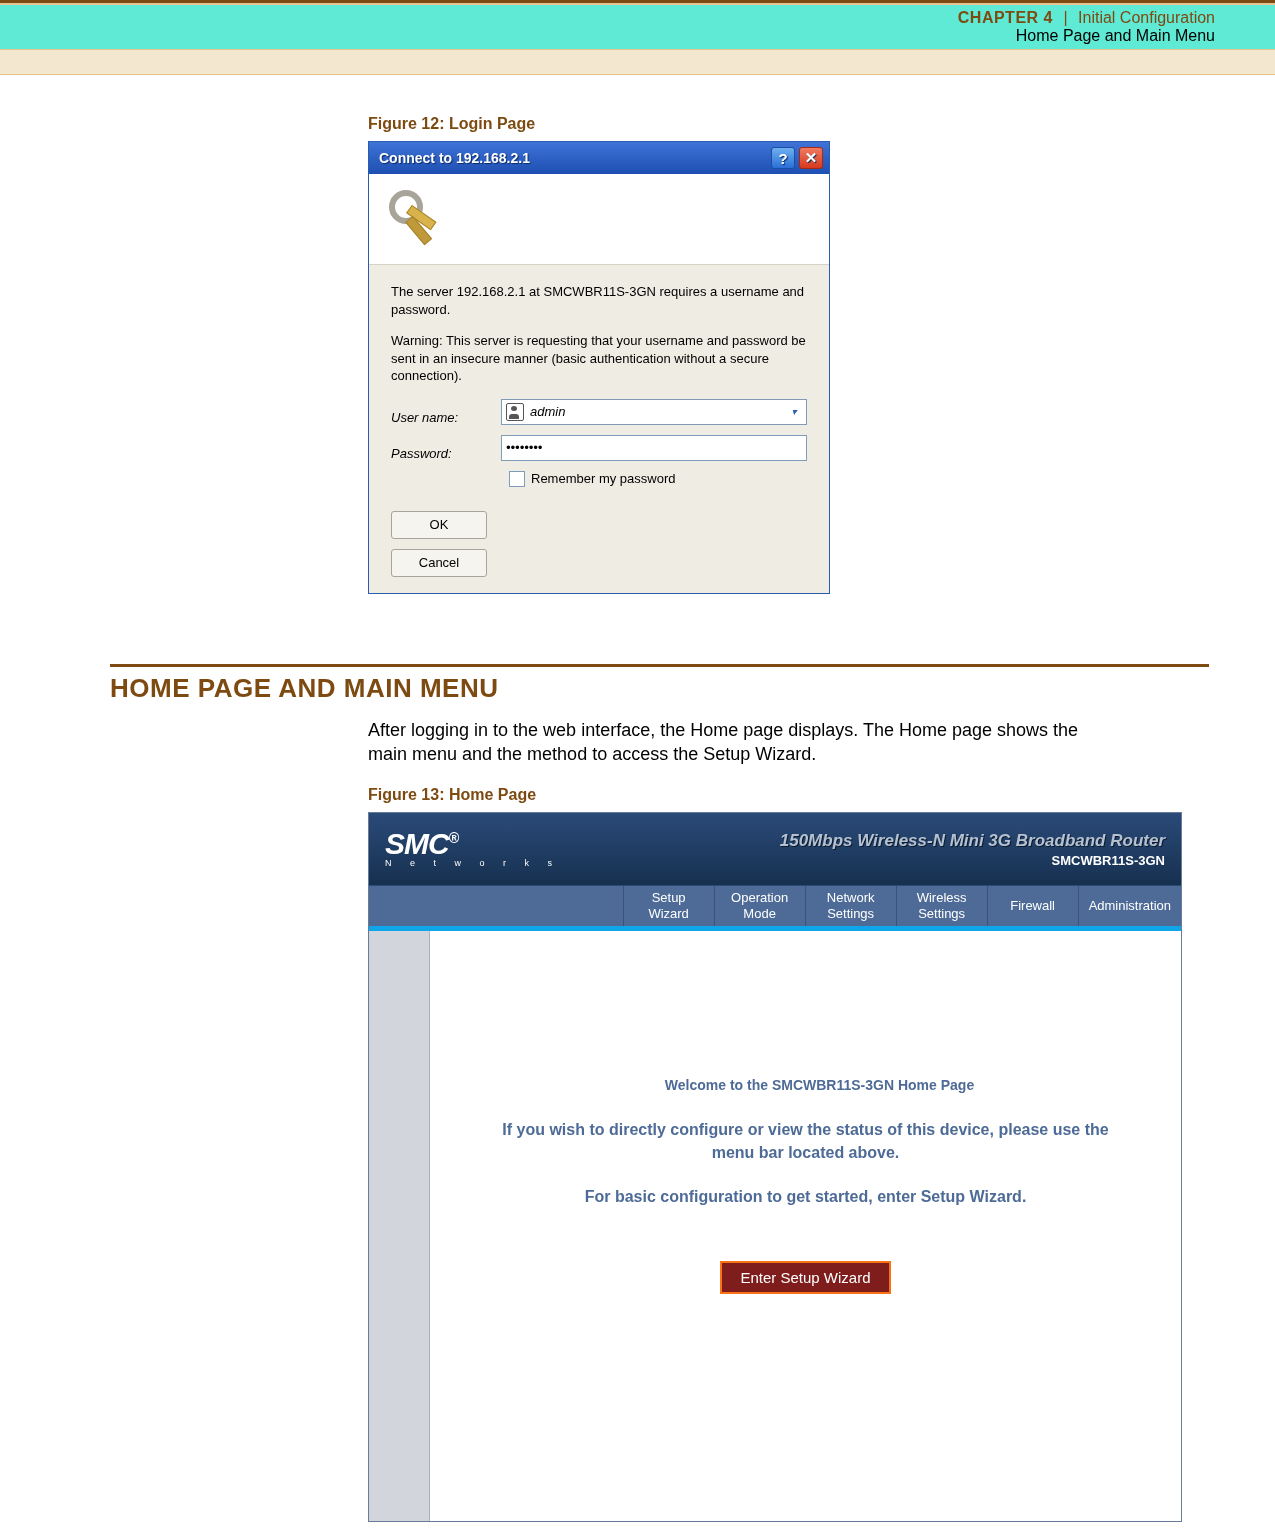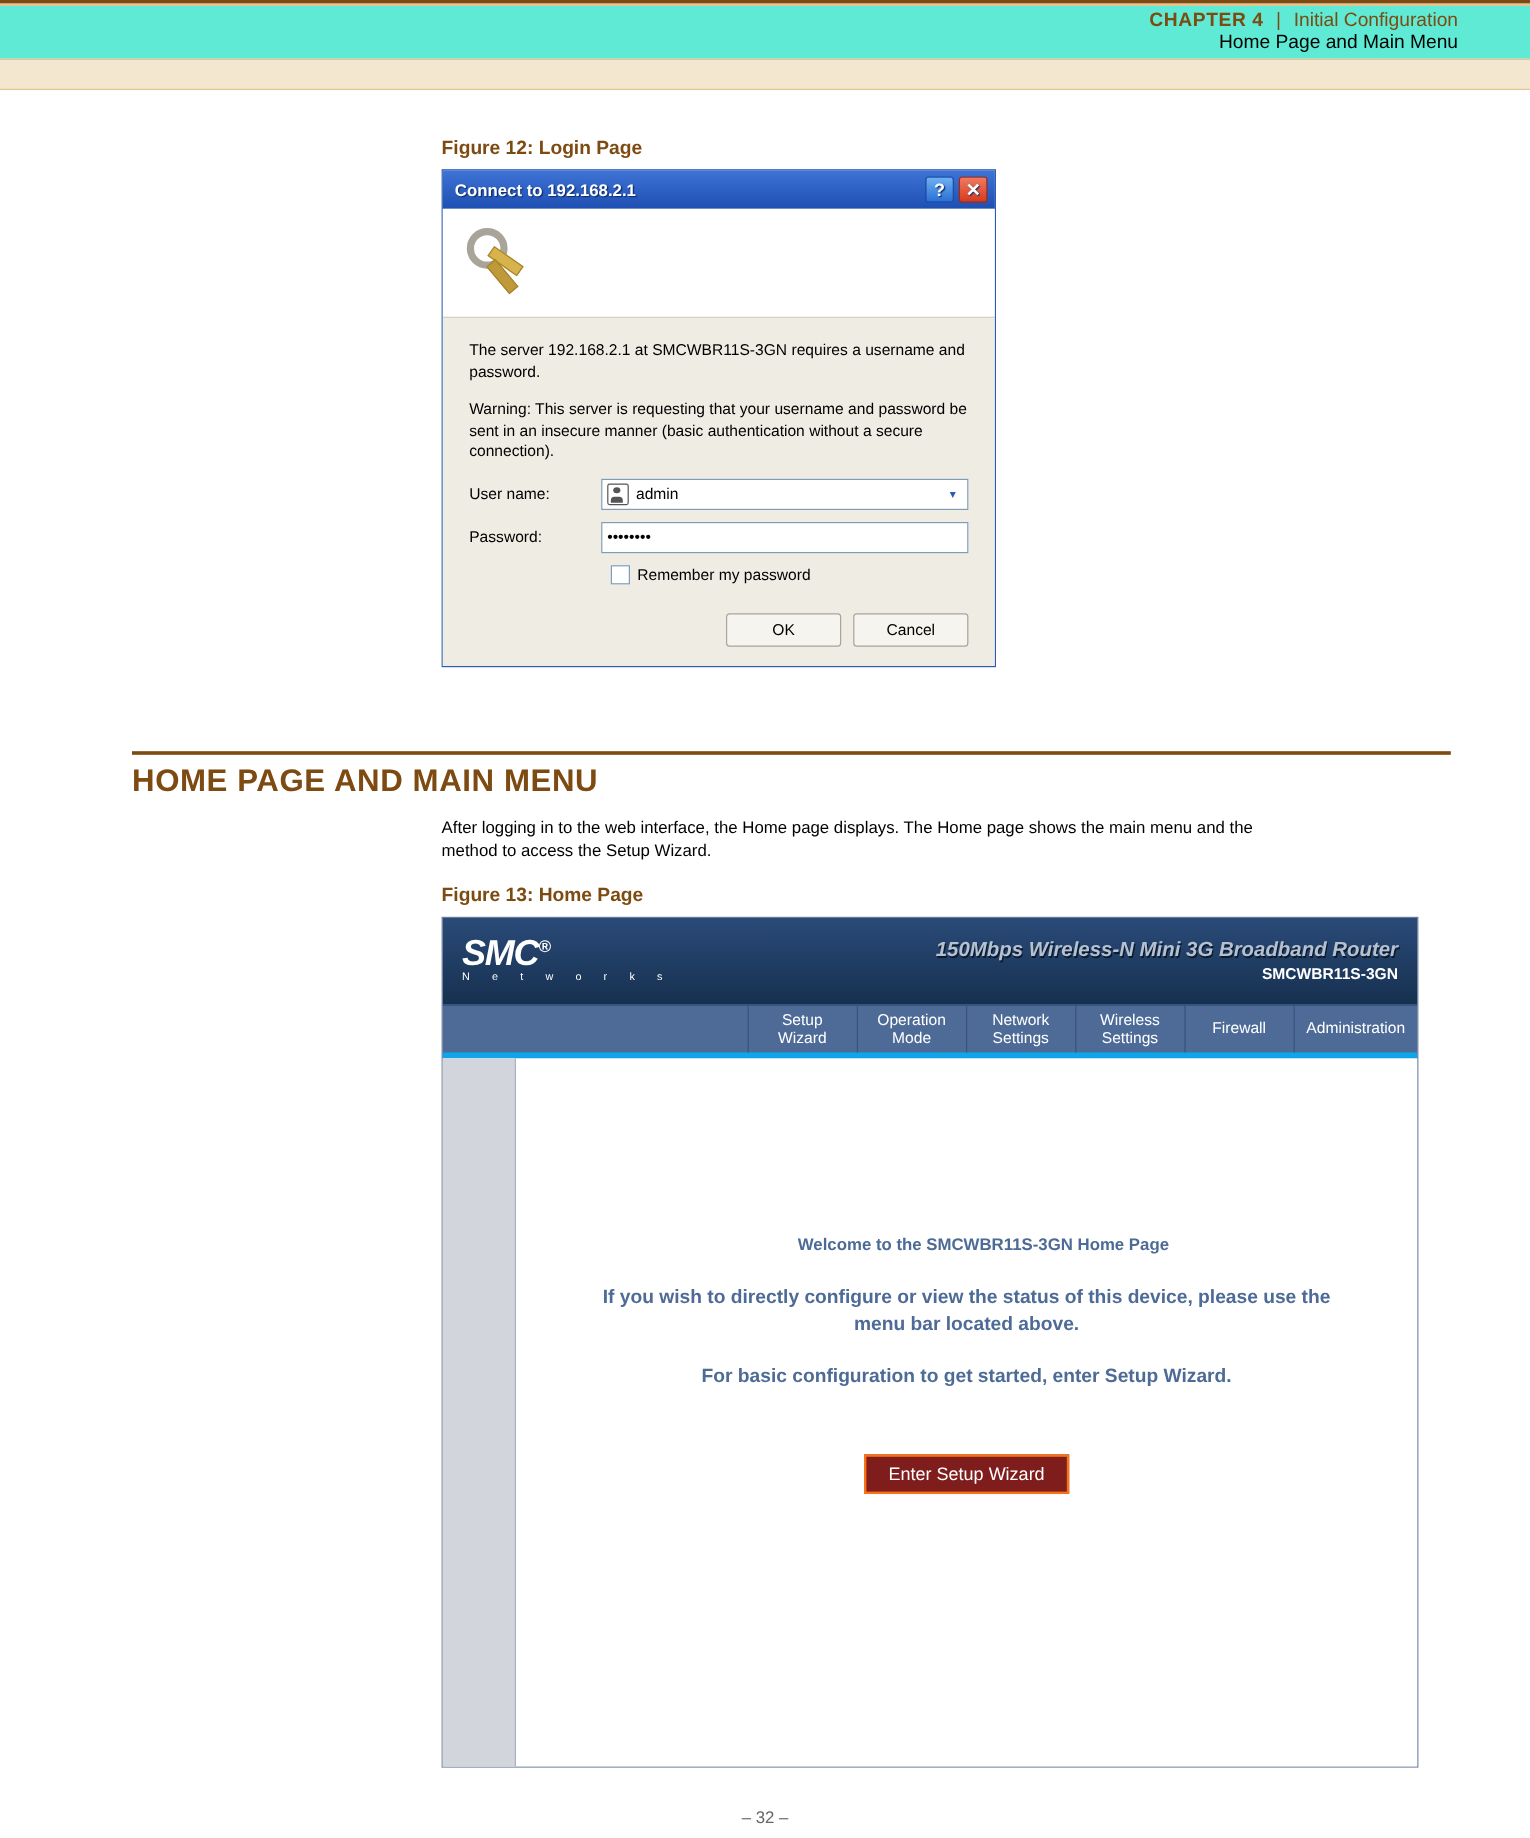--- a/index.html
+++ b/index.html
@@ -138,22 +138,23 @@
   .dlg-lower {
     background: #efece3;
     border-top: 1px solid #d6d2c4;
     padding: 18px 22px 16px 22px;
     font-size: 13px;
     color: #000;
   }
   .dlg-text { margin-bottom: 14px; line-height: 1.35; }
   .dlg-row {
     display: flex;
-    align-items: center;
+    align-items: flex-end;
     margin-bottom: 10px;
+    font-style: italic;
   }
   .dlg-label {
     width: 110px;
     font-size: 13px;
   }
   .dlg-field {
     flex: 1;
     height: 26px;
     background: #fff;
     border: 1px solid #7f9db9;
@@ -208,20 +209,21 @@
   .chkbox {
     width: 14px;
     height: 14px;
     border: 1px solid #7f9db9;
     background: #fff;
   }
   .dlg-buttons {
     display: flex;
     justify-content: flex-end;
     gap: 10px;
+    flex-direction: column;
   }
   .dlg-btn {
     width: 94px;
     height: 26px;
     background: #f6f4ef;
     border: 1px solid #a8a49a;
     border-radius: 3px;
     font-size: 13px;
     display: flex;
     align-items: center;
@@ -236,21 +238,21 @@
   .section-title {
     color: #7d4a11;
     font-variant: small-caps;
     font-weight: bold;
     font-size: 26px;
     margin: 0 0 14px 0;
     letter-spacing: 0.5px;
   }
   .section-para {
     margin: 0 0 20px 258px;
-    font-size: 14px;
+    font-size: 18px;
     max-width: 720px;
     line-height: 1.35;
   }
   
   .home-mock {
     margin: 0 0 0 258px;
     width: 814px;
     border: 1px solid #6a7a99;
     font-family: Arial, sans-serif;
     box-sizing: border-box;

